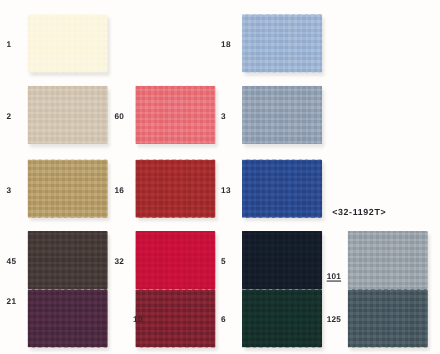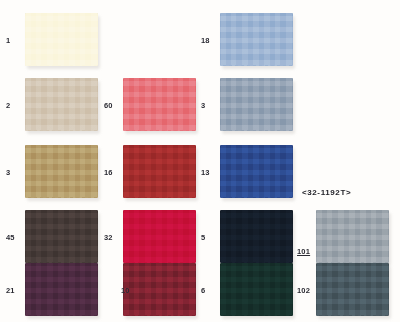--- a/index.html
+++ b/index.html
@@ -178,34 +178,34 @@
       <div class="code" style="left: 201px; top: 234px; width: 15px;">5</div>
       <div class="shadow" style="left: 317.5px; top: 212.5px; width: 73px; height: 53px;"></div>
       <div class="swatch" title="light-grey" style="left: 316px; top: 210px; width: 73px; height: 53px; background: rgb(154, 163, 171);">
         <div class="weave"></div>
       </div>
       <div class="code" style="left: 297px; top: 248px; width: 15px; text-decoration: underline;">101</div>
       <div class="shadow" style="left: 26.5px; top: 265.5px; width: 73px; height: 53px;"></div>
       <div class="swatch" title="aubergine-plum" style="left: 25px; top: 263px; width: 73px; height: 53px; background: rgb(76, 42, 65);">
         <div class="weave"></div>
       </div>
-      <div class="code" style="left: 6px; top: 287px; width: 15px;">21</div>
+      <div class="code" style="left: 6px; top: 270px; width: 15px;">21</div>
       <div class="shadow" style="left: 124.5px; top: 265.5px; width: 73px; height: 53px;"></div>
       <div class="swatch" title="burgundy-wine" style="left: 123px; top: 263px; width: 73px; height: 53px; background: rgb(125, 34, 48);">
         <div class="weave"></div>
       </div>
       <div class="code" style="left: 121px; top: 287px; width: 15px;">10</div>
       <div class="shadow" style="left: 221.5px; top: 265.5px; width: 73px; height: 53px;"></div>
       <div class="swatch" title="forest-green" style="left: 220px; top: 263px; width: 73px; height: 53px; background: rgb(22, 48, 43);">
         <div class="weave"></div>
       </div>
       <div class="code" style="left: 201px; top: 287px; width: 15px;">6</div>
       <div class="shadow" style="left: 317.5px; top: 265.5px; width: 73px; height: 53px;"></div>
       <div class="swatch" title="slate-grey" style="left: 316px; top: 263px; width: 73px; height: 53px; background: rgb(72, 88, 96);">
         <div class="weave"></div>
       </div>
-      <div class="code" style="left: 297px; top: 287px; width: 15px;">102</div>
+      <div class="code" style="left: 297px; top: 287px; width: 15px;">125</div>
     </div>
 
   <div class="section-label" style="left: 302px; top: 188px;">&lt;32-1192T&gt;</div>
 
   <div id="grain"></div>
 </div>
 
 </body></html>

